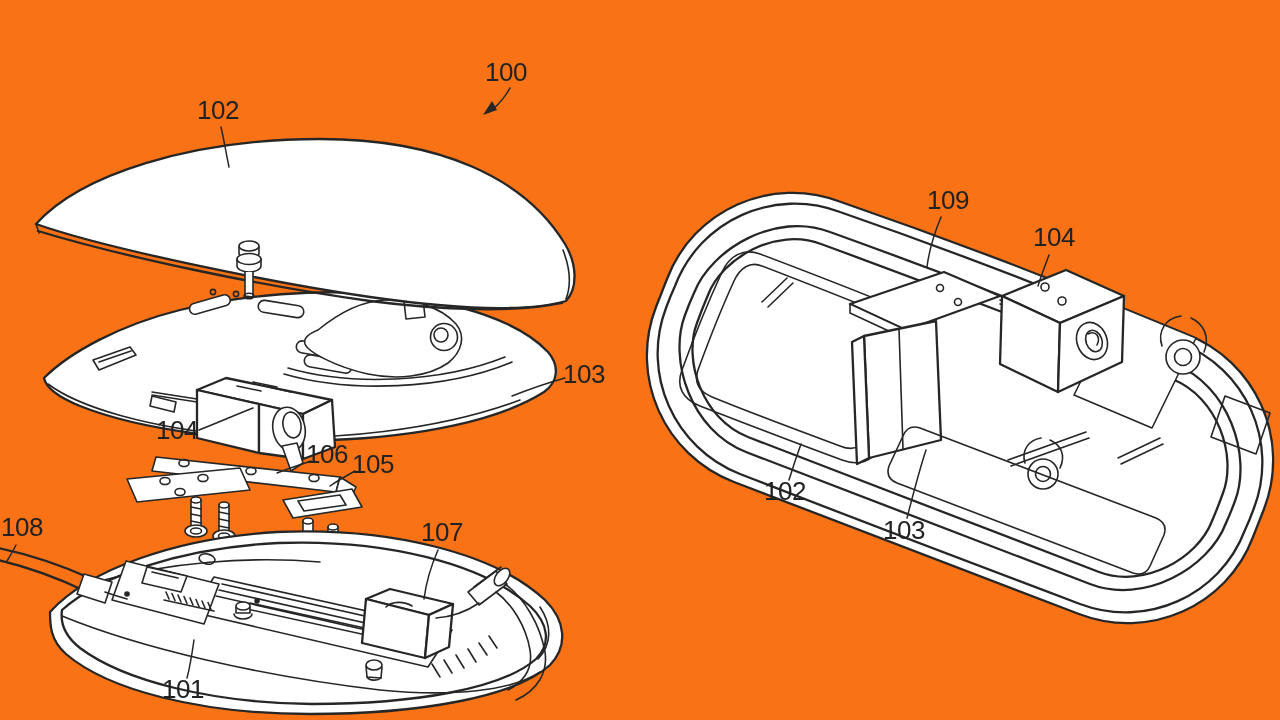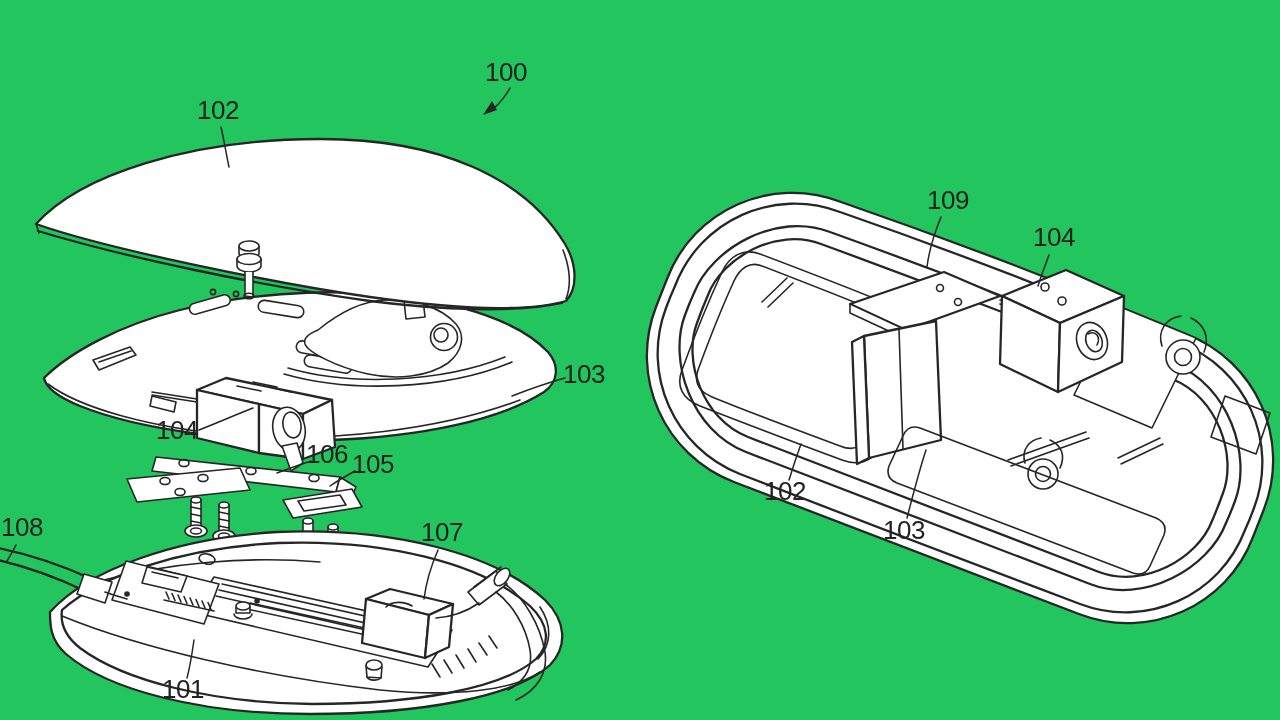--- a/index.html
+++ b/index.html
@@ -1,16 +1,16 @@
 <!DOCTYPE html>
 <html><head>
 <meta charset="utf-8">
 <style>
   html,body{margin:0;padding:0;background:#ffffff;}
-  .page{position:relative;width:1280px;height:720px;background:#22c55e;overflow:hidden;}
+  .page{position:relative;width:1280px;height:720px;background:#f97316;overflow:hidden;}
   svg{display:block;}
   .lbl{font-family:"Liberation Sans","DejaVu Sans",sans-serif;font-size:26px;letter-spacing:-0.5px;fill:#222;}
   .ol{fill:none;stroke:#262626;stroke-width:2.3;stroke-linecap:round;stroke-linejoin:round;}
   .olw{fill:#ffffff;stroke:#262626;stroke-width:2.3;stroke-linecap:round;stroke-linejoin:round;}
   .dt{fill:none;stroke:#262626;stroke-width:1.6;stroke-linecap:round;stroke-linejoin:round;}
   .dtw{fill:#ffffff;stroke:#262626;stroke-width:1.6;stroke-linecap:round;stroke-linejoin:round;}
   .ld{fill:none;stroke:#262626;stroke-width:1.5;stroke-linecap:round;}
   .dot{fill:#262626;stroke:none;}
 </style>
 </head>

